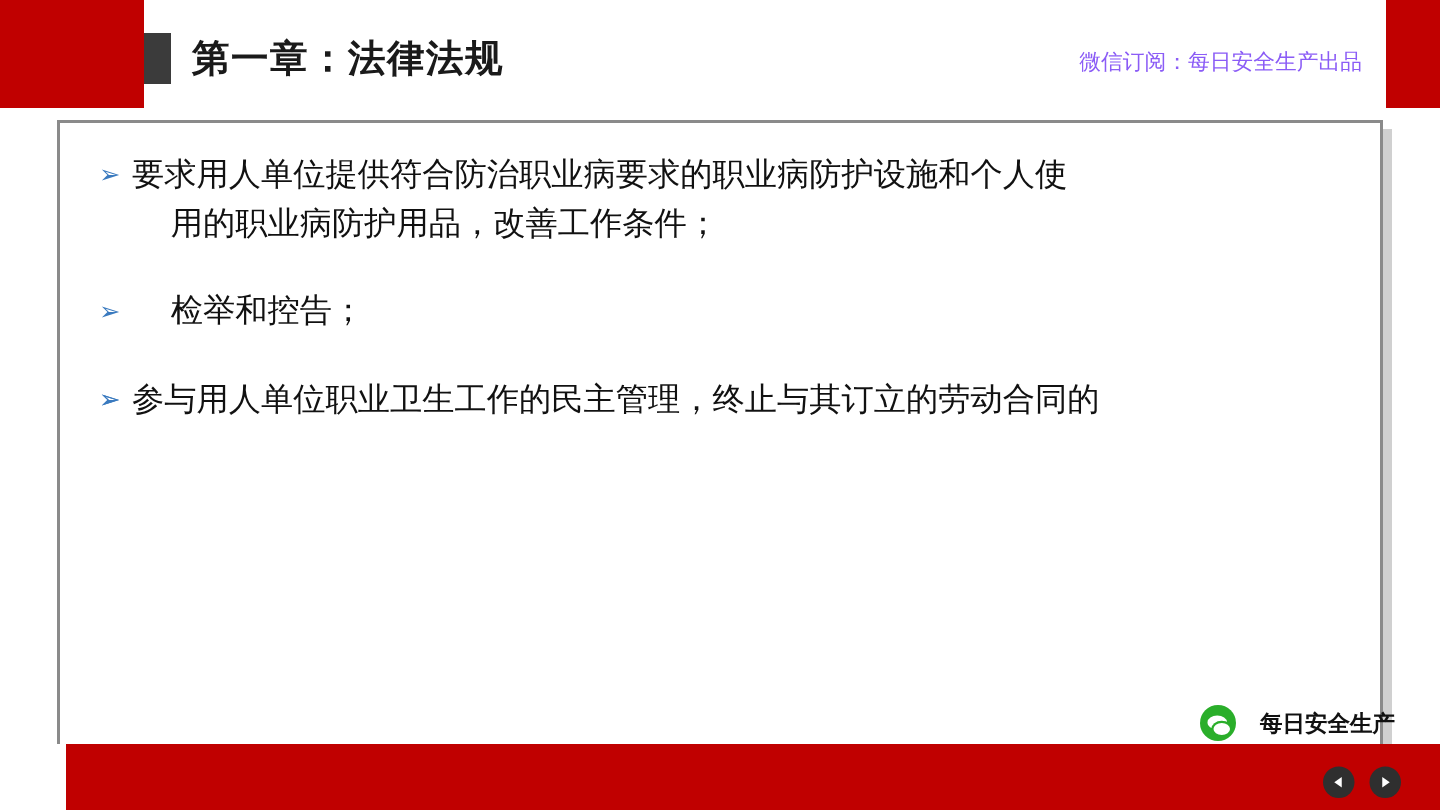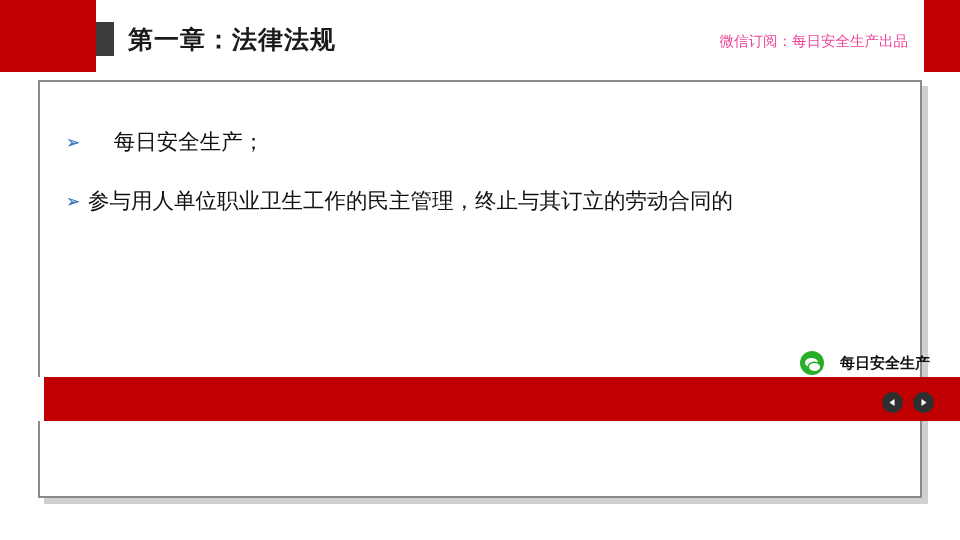--- a/index.html
+++ b/index.html
@@ -4,21 +4,21 @@
 <style>
   * { box-sizing: border-box; margin: 0; padding: 0; }
   html, body {
     width: 960px; height: 540px;
     font-family: "Liberation Sans", sans-serif;
     background: #ffffff;
     overflow: hidden;
   }
   .slide {
     position: relative;
-    width: 960px; height: 421px;
+    width: 960px; height: 540px;
     background: #ffffff;
   }
 
   
   .top-band {
     position: absolute;
     left: 0; top: 0;
     width: 960px; height: 72px;
     background: #ffffff;
   }
@@ -51,21 +51,21 @@
     font-weight: bold;
     color: #1a1a1a;
     letter-spacing: 1px;
     line-height: 34px;
     white-space: nowrap;
   }
   .top-right-note {
     position: absolute;
     right: 52px; top: 32px;
     font-size: 14.5px;
-    color: #ec4899;
+    color: #8b5cf6;
     white-space: nowrap;
   }
 
   
   .content-card {
     position: absolute;
     left: 38px; top: 80px;
     width: 884px; height: 418px;
     background: #ffffff;
     border: 2px solid #8a8a8a;
@@ -180,25 +180,27 @@
     </div>
 
     <div class="top-right-note">微信订阅：每日安全生产出品</div>
   </div>
 
   <div class="content-card">
     <ul class="bullet-list">
 
       <li class="bullet-item">
         <span class="bullet-marker">➢</span>
-      </li>
-
-      <li class="bullet-item">
-        <span class="bullet-marker">➢</span>
-        <span class="line2">每日安全生产；</span>
+        <span class="indent">要求用人单位提供符合防治职业病要求的职业病防护设施和个人使</span>
+        <span class="line2">用的职业病防护用品，改善工作条件；</span>
+      </li>
+
+      <li class="bullet-item">
+        <span class="bullet-marker">➢</span>
+        <span class="line2">检举和控告；</span>
       </li>
 
       <li class="bullet-item">
         <span class="bullet-marker">➢</span>
       </li>
 
       <li class="bullet-item">
         <span class="bullet-marker">➢</span>
         <span class="indent">参与用人单位职业卫生工作的民主管理，终止与其订立的劳动合同的</span>
       </li>

